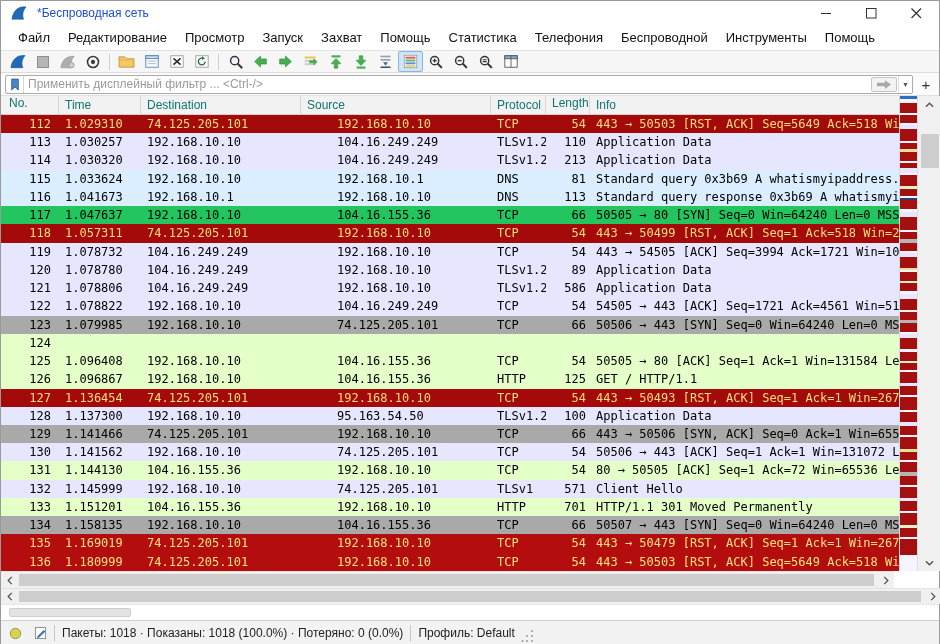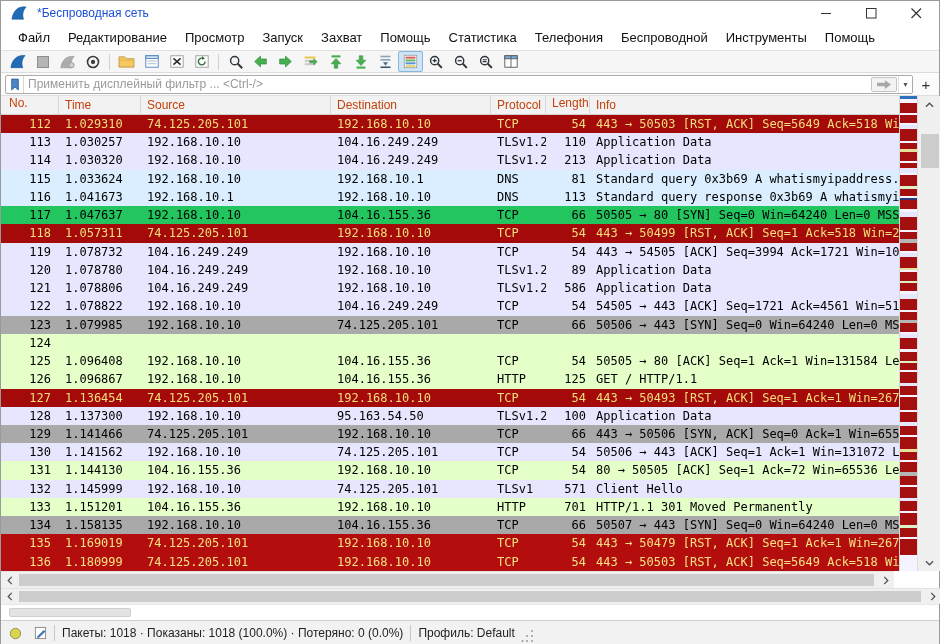--- a/index.html
+++ b/index.html
@@ -36,21 +36,21 @@
   .fb-apply { width:26px; height:15px; border:1px solid #c5c5c5; border-radius:2px; background:#f3f3f3;
     display:flex; align-items:center; justify-content:center; margin-right:1px; }
   .fb-caret { width:14px; height:17px; display:flex; align-items:center; justify-content:center;
     font-size:7px; color:#555; border-left:1px solid #e0e0e0; }
   .fb-plus { width:18px; height:19px; display:flex; align-items:center; justify-content:center;
     font-size:15px; color:#333; margin-left:4px; }
 
   
   .packet-area { height:475px; display:flex; flex:0 0 auto; }
   .cols-wrap { width:898px; display:flex; flex-direction:column; }
-  .phead { height:19px; background:#f2f2f2; border-bottom:1px solid #d0d0d0; display:flex; font-size:12px; color:#c2410c; flex:0 0 auto;}
+  .phead { height:19px; background:#f2f2f2; border-bottom:1px solid #d0d0d0; display:flex; font-size:12px; color:#0f766e; flex:0 0 auto;}
   .phc { padding:2px 0 0 6px; border-right:1px solid #d8d8d8; height:19px; overflow:hidden; white-space:nowrap;}
   .rows { height:493px; overflow:hidden; display:flex; flex-direction:column;
     font-family:"DejaVu Sans Mono", monospace; font-size:12px; color:#000; }
   .prow { height:18.24px; flex:0 0 18.24px; display:flex; white-space:nowrap; overflow:hidden; }
   .cell { overflow:hidden; white-space:nowrap; padding-left:6px; line-height:18.24px; }
   .col-no   { width:58px;  flex:0 0 58px;  text-align:right; padding:0 8px 0 0; }
   .col-time { width:82px;  flex:0 0 82px; }
   .col-src  { width:190px; flex:0 0 190px; }
   .col-dst  { width:160px; flex:0 0 160px; }
   .col-proto{ width:55px;  flex:0 0 55px; }
@@ -285,22 +285,22 @@
       <div class="fb-caret">▼</div>
     </div>
     <div class="fb-plus">+</div>
   </div>
 
   <div class="packet-area">
     <div class="cols-wrap">
       <div class="phead">
         <div class="phc col-no" style="text-align:left;padding-left:8px;">No.</div>
         <div class="phc col-time">Time</div>
+        <div class="phc col-dst">Destination</div>
         <div class="phc col-src">Source</div>
-        <div class="phc col-dst">Destination</div>
         <div class="phc col-proto">Protocol</div>
         <div class="phc col-len" style="text-align:left;padding-left:6px;">Length</div>
         <div class="phc col-info" style="border-right:none;">Info</div>
       </div>
       <div class="rows">
           <div class="prow" style="background: rgb(164, 10, 10); color: rgb(242, 223, 125);">
             <div class="cell col-no">112</div>
             <div class="cell col-time">1.029310</div>
             <div class="cell col-src">74.125.205.101</div>
             <div class="cell col-dst">192.168.10.10</div>

